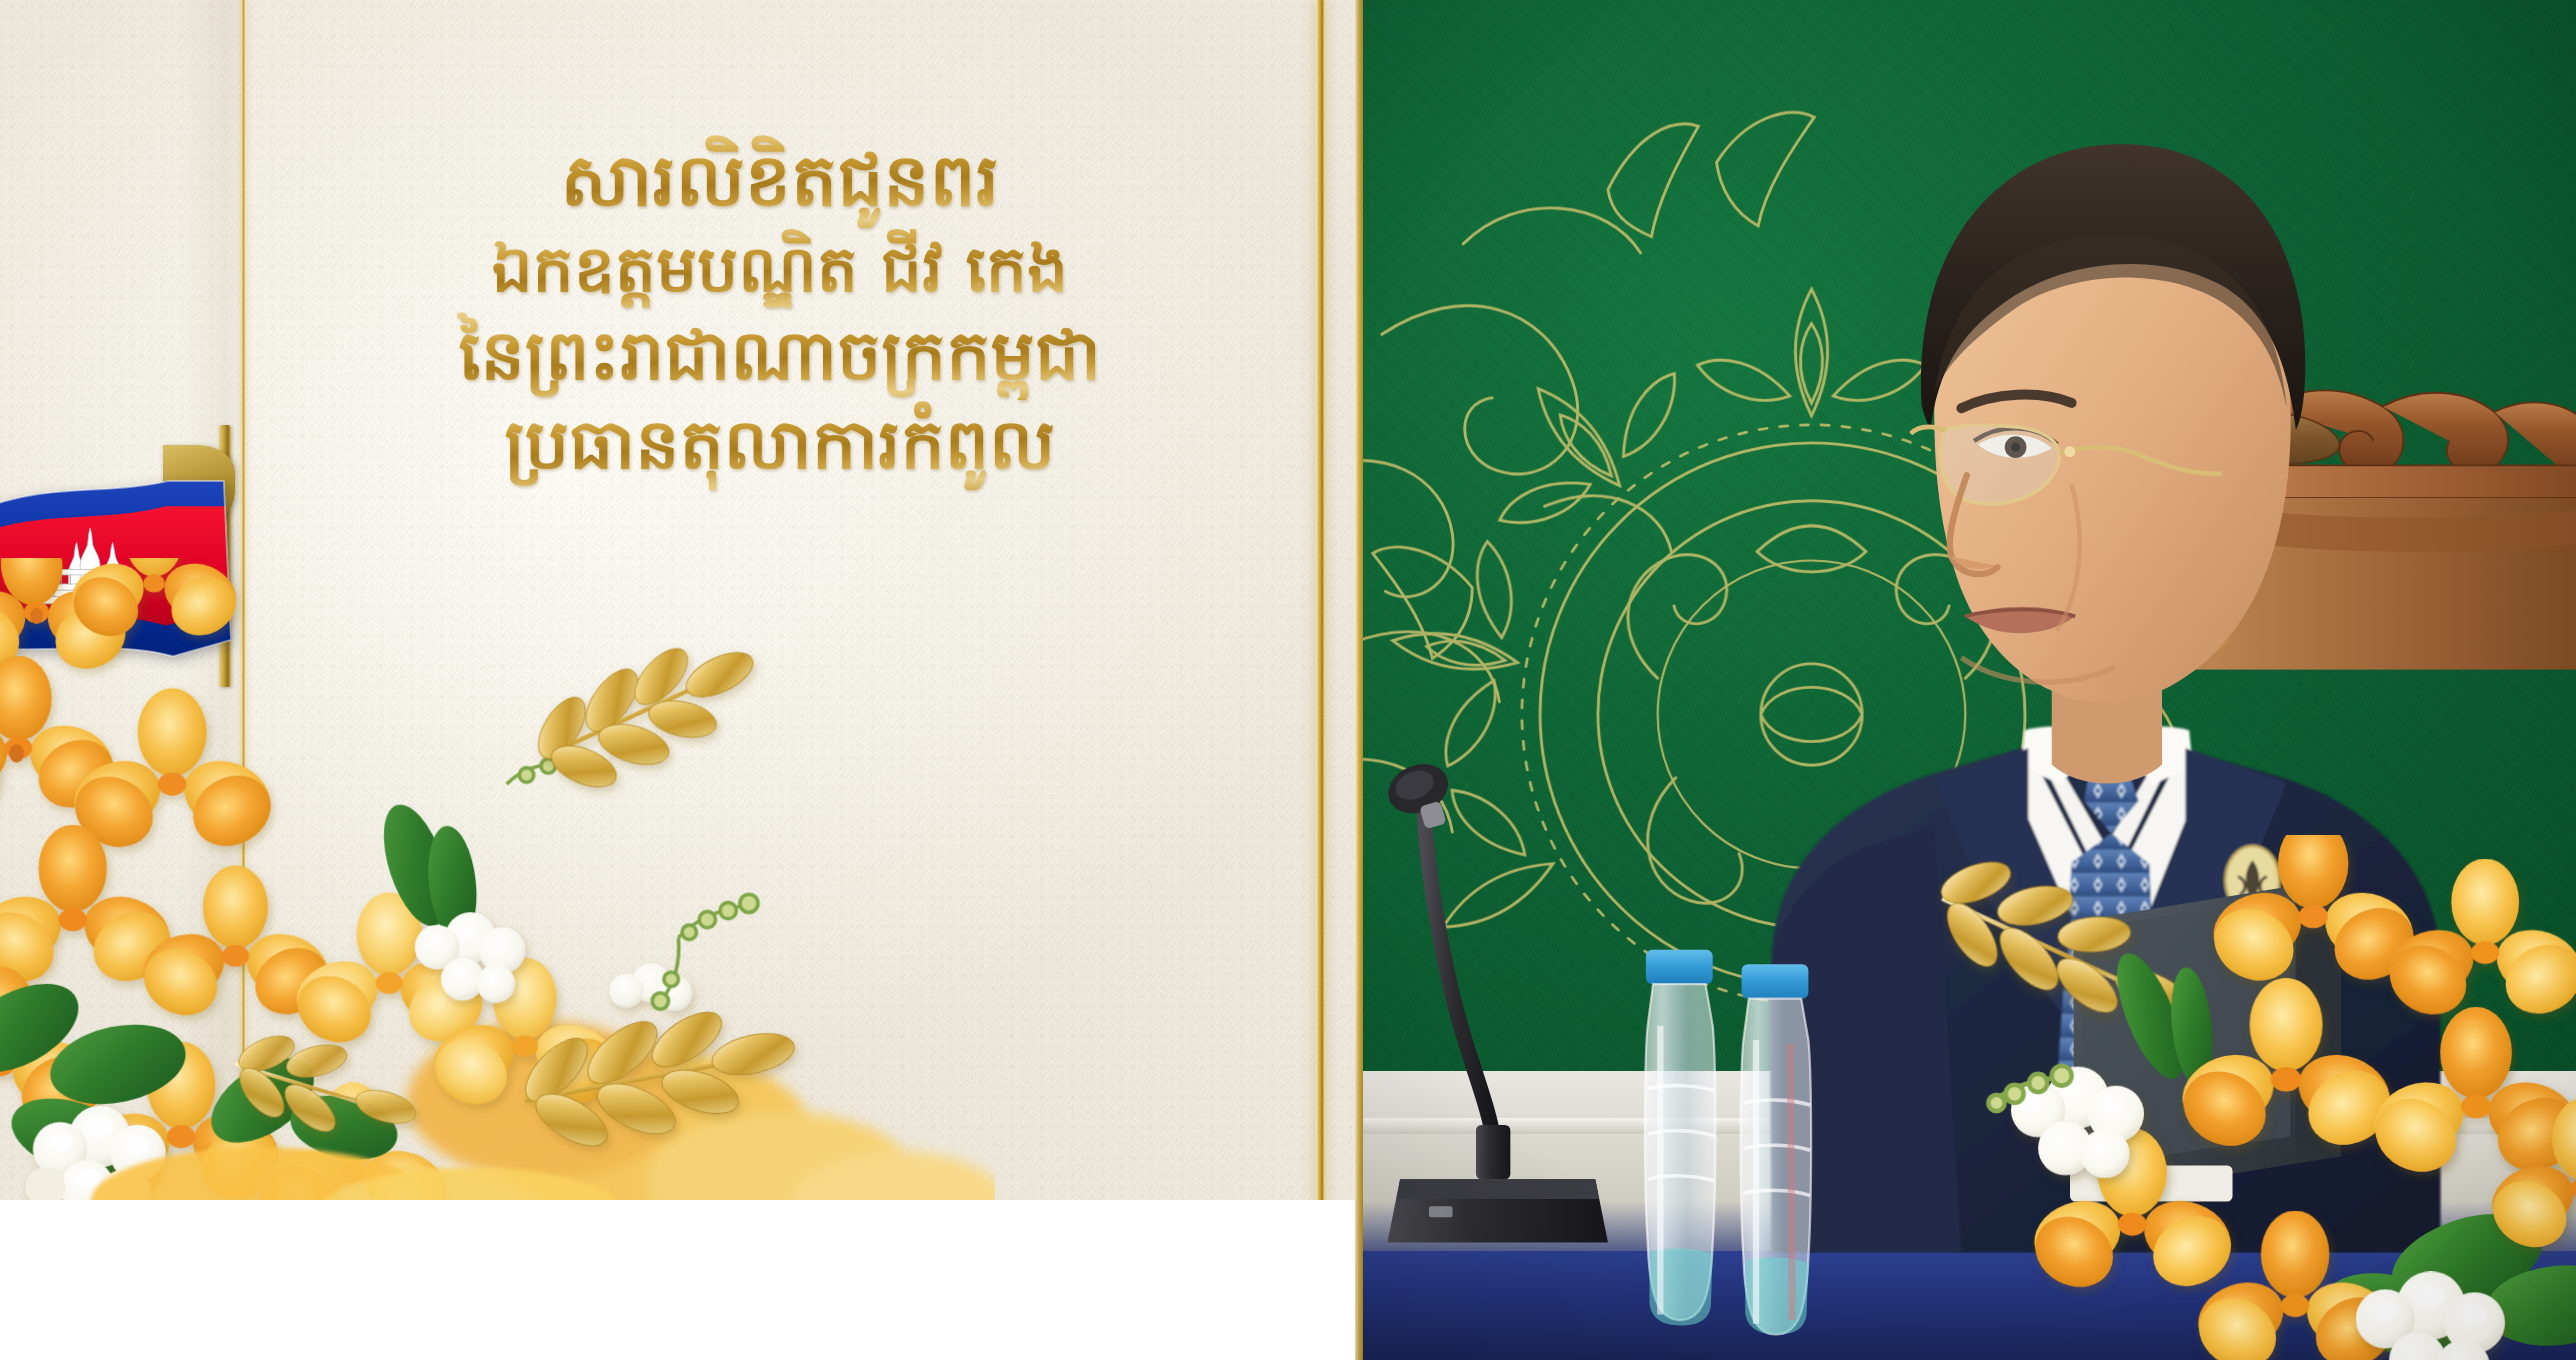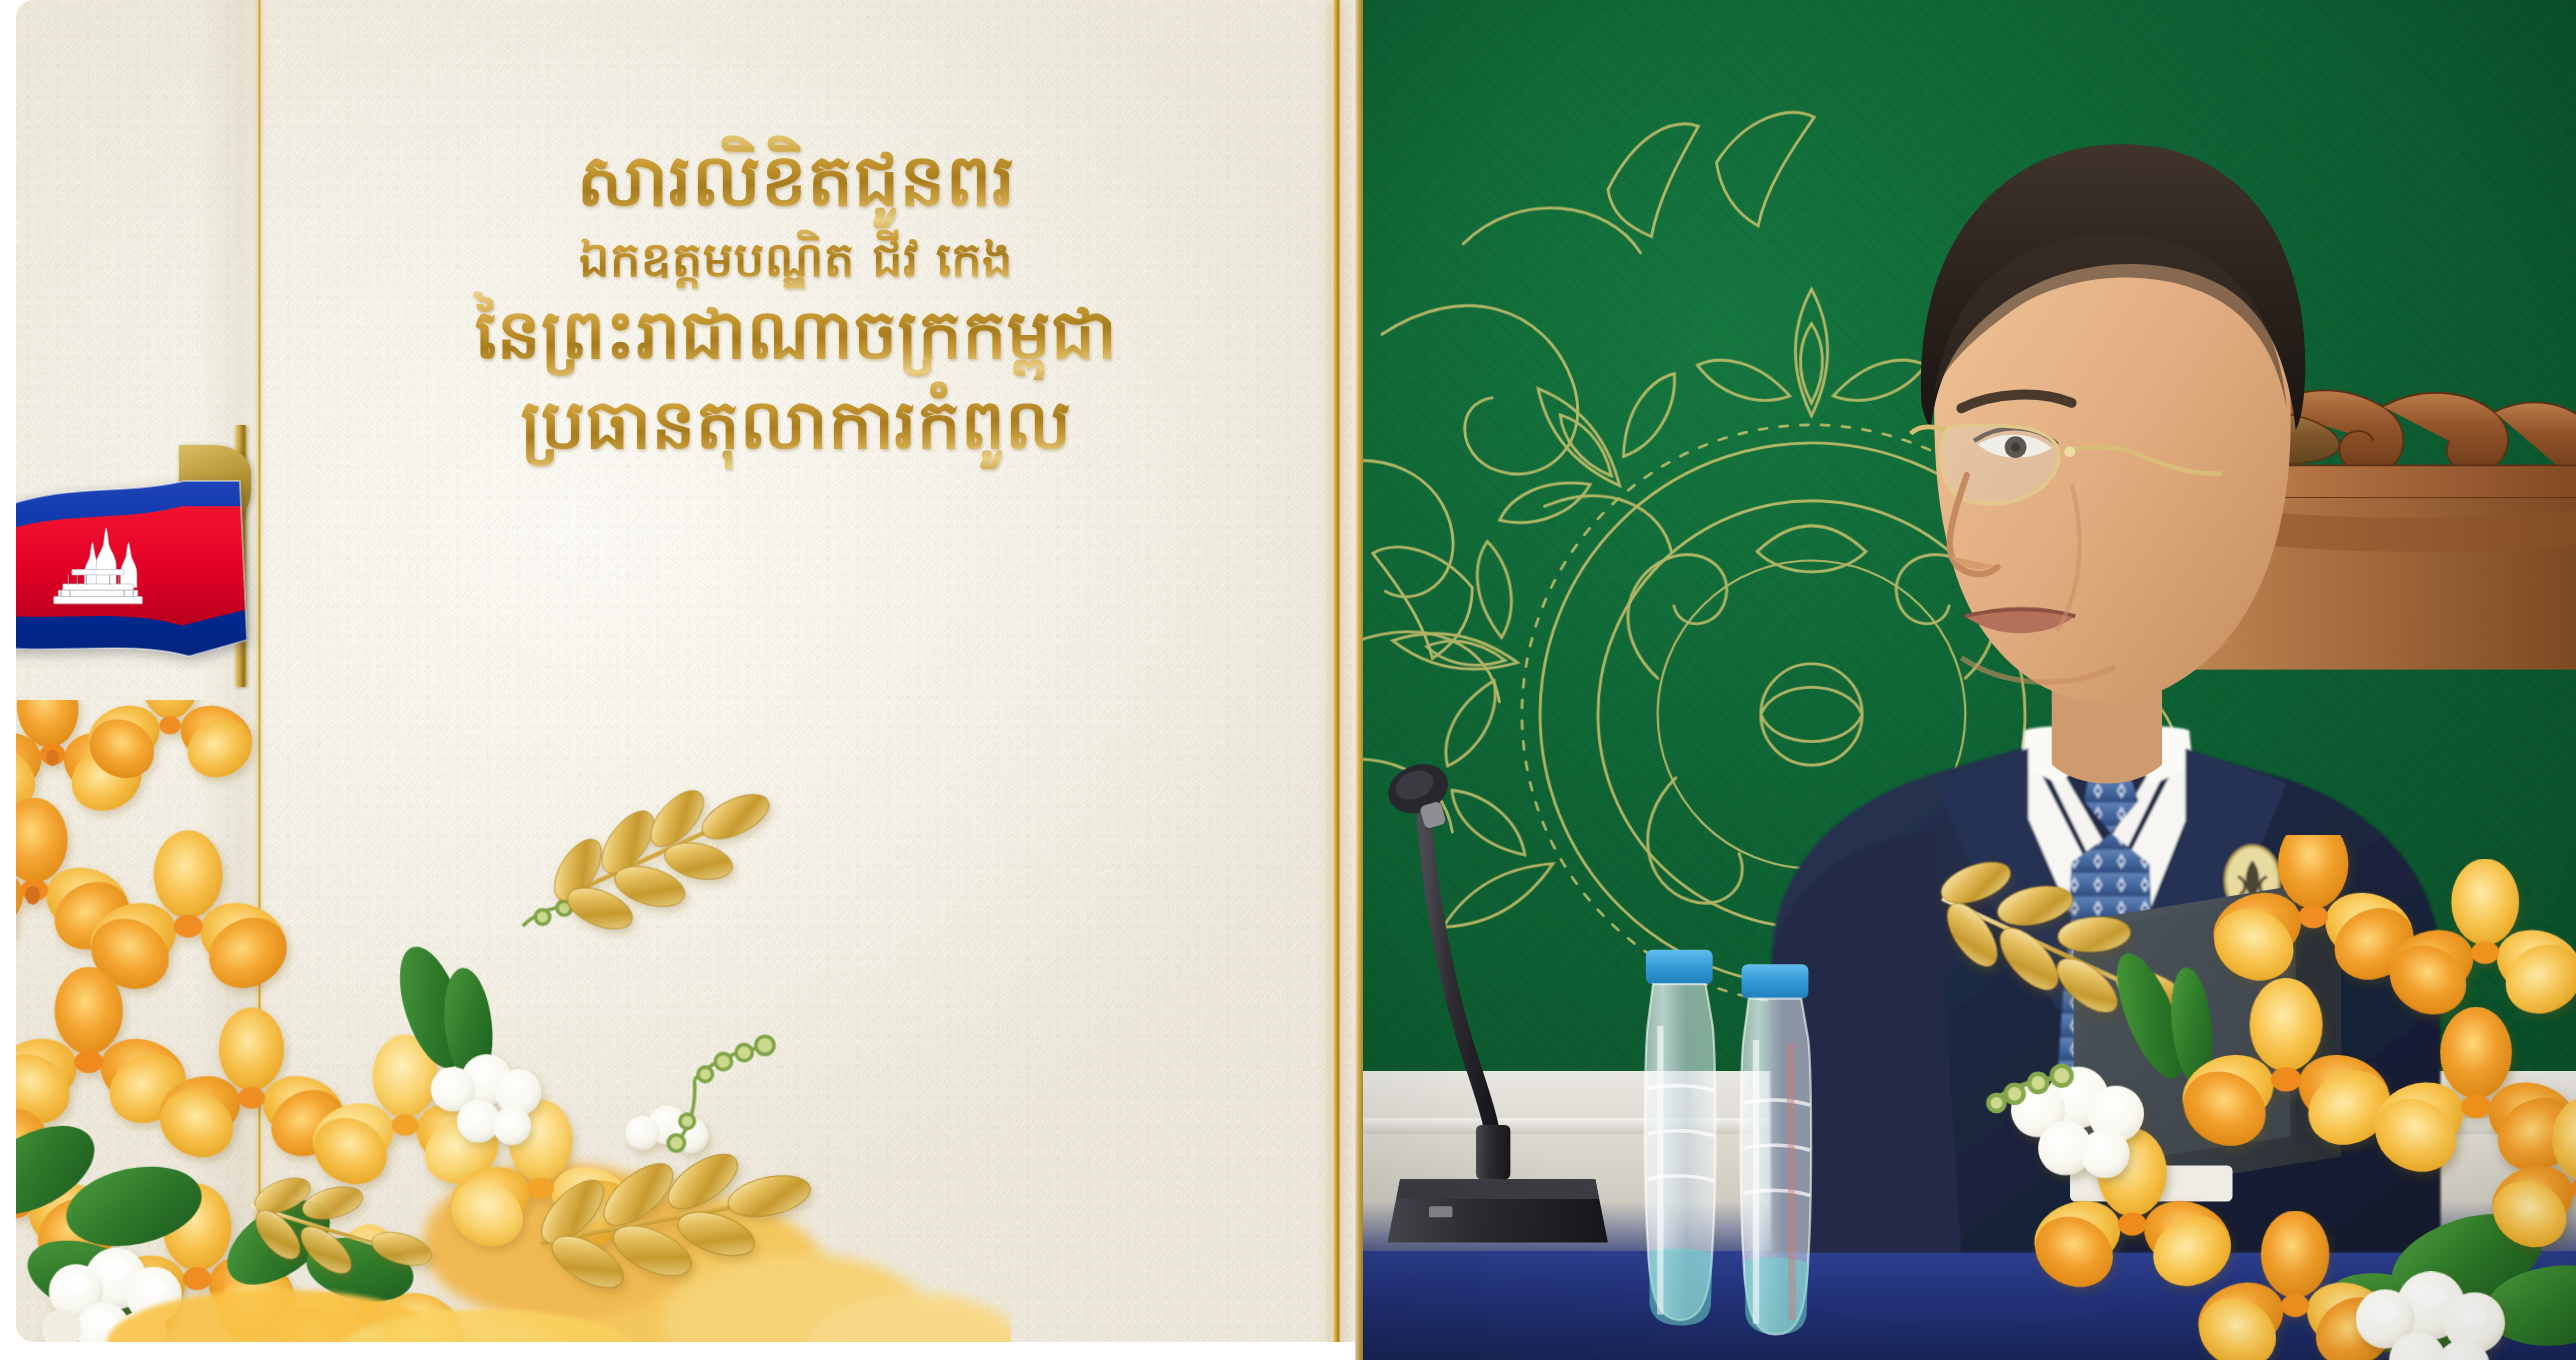--- a/index.html
+++ b/index.html
@@ -3,25 +3,24 @@
 <meta charset="utf-8">
 <style>
   * { margin:0; padding:0; box-sizing:border-box; }
   html,body { width:2576px; height:1360px; overflow:hidden; background:#fff; }
   body { font-family:"DejaVu Sans","Liberation Sans",sans-serif; }
 
   #poster { position:relative; width:2576px; height:1360px; overflow:hidden; }
 
   
   .left-panel{
-    position:absolute; left:16px; top:0; width:1355px; height:1342px;
+    position:absolute; left:0; top:0; width:1355px; height:1200px;
     background:
       radial-gradient(ellipse 60% 50% at 42% 40%, #fdfcf7 0%, #f6f3ea 55%, #efeade 100%);
     overflow:hidden;
-    border-radius:18px;
   }
   
   .paper-tex{
     position:absolute; inset:0; opacity:.55; mix-blend-mode:multiply;
     background-image:
       repeating-linear-gradient(37deg, rgba(180,172,150,.10) 0 0.9px, transparent 0.9px 3.6px),
       repeating-linear-gradient(-51deg, rgba(175,166,142,.09) 0 0.9px, transparent 0.9px 4.5px),
       repeating-linear-gradient(88deg, rgba(190,182,160,.07) 0 0.9px, transparent 0.9px 2.7px),
       radial-gradient(circle at 20% 70%, rgba(200,190,165,.12) 0 1.8px, transparent 2.7px),
       radial-gradient(circle at 70% 30%, rgba(200,190,165,.10) 0 1.8px, transparent 2.7px);
@@ -52,21 +51,21 @@
   .kline{
     font-family:"DejaVu Sans","Liberation Sans",sans-serif;
     font-size:69px; line-height:1.30; font-weight:700; letter-spacing:0.5px;
     background:linear-gradient(178deg,#f3deab 0%,#e5c573 14%,#c89a33 34%,#a87c1d 52%,#c79c3b 66%,#e8cd82 82%,#b98f27 100%);
     -webkit-background-clip:text; background-clip:text; color:transparent;
     -webkit-text-fill-color:transparent;
     filter:drop-shadow(1.8px 2.7px 1.8px rgba(120,90,25,.30)) drop-shadow(0 0.9px 0 rgba(255,250,225,.7));
     white-space:nowrap;
   }
   .kline.l1{ font-size:72px; }
-  .kline.l2{ font-size:48px; }
+  .kline.l2{ font-size:64px; }
 
   
   .flag-wrap{ position:absolute; left:-9px; top:425px; width:298px; height:262px; }
   .flag-pole{
     position:absolute; left:228px; top:0; width:11.8px; height:262px;
     background:linear-gradient(90deg,#e7d288,#c7a23c 40%,#8e6d18 75%,#d8bd66);
     border-radius:2.7px;
     box-shadow:0.9px 0.9px 3.6px rgba(90,70,20,.35);
   }
   .flag-fold{

